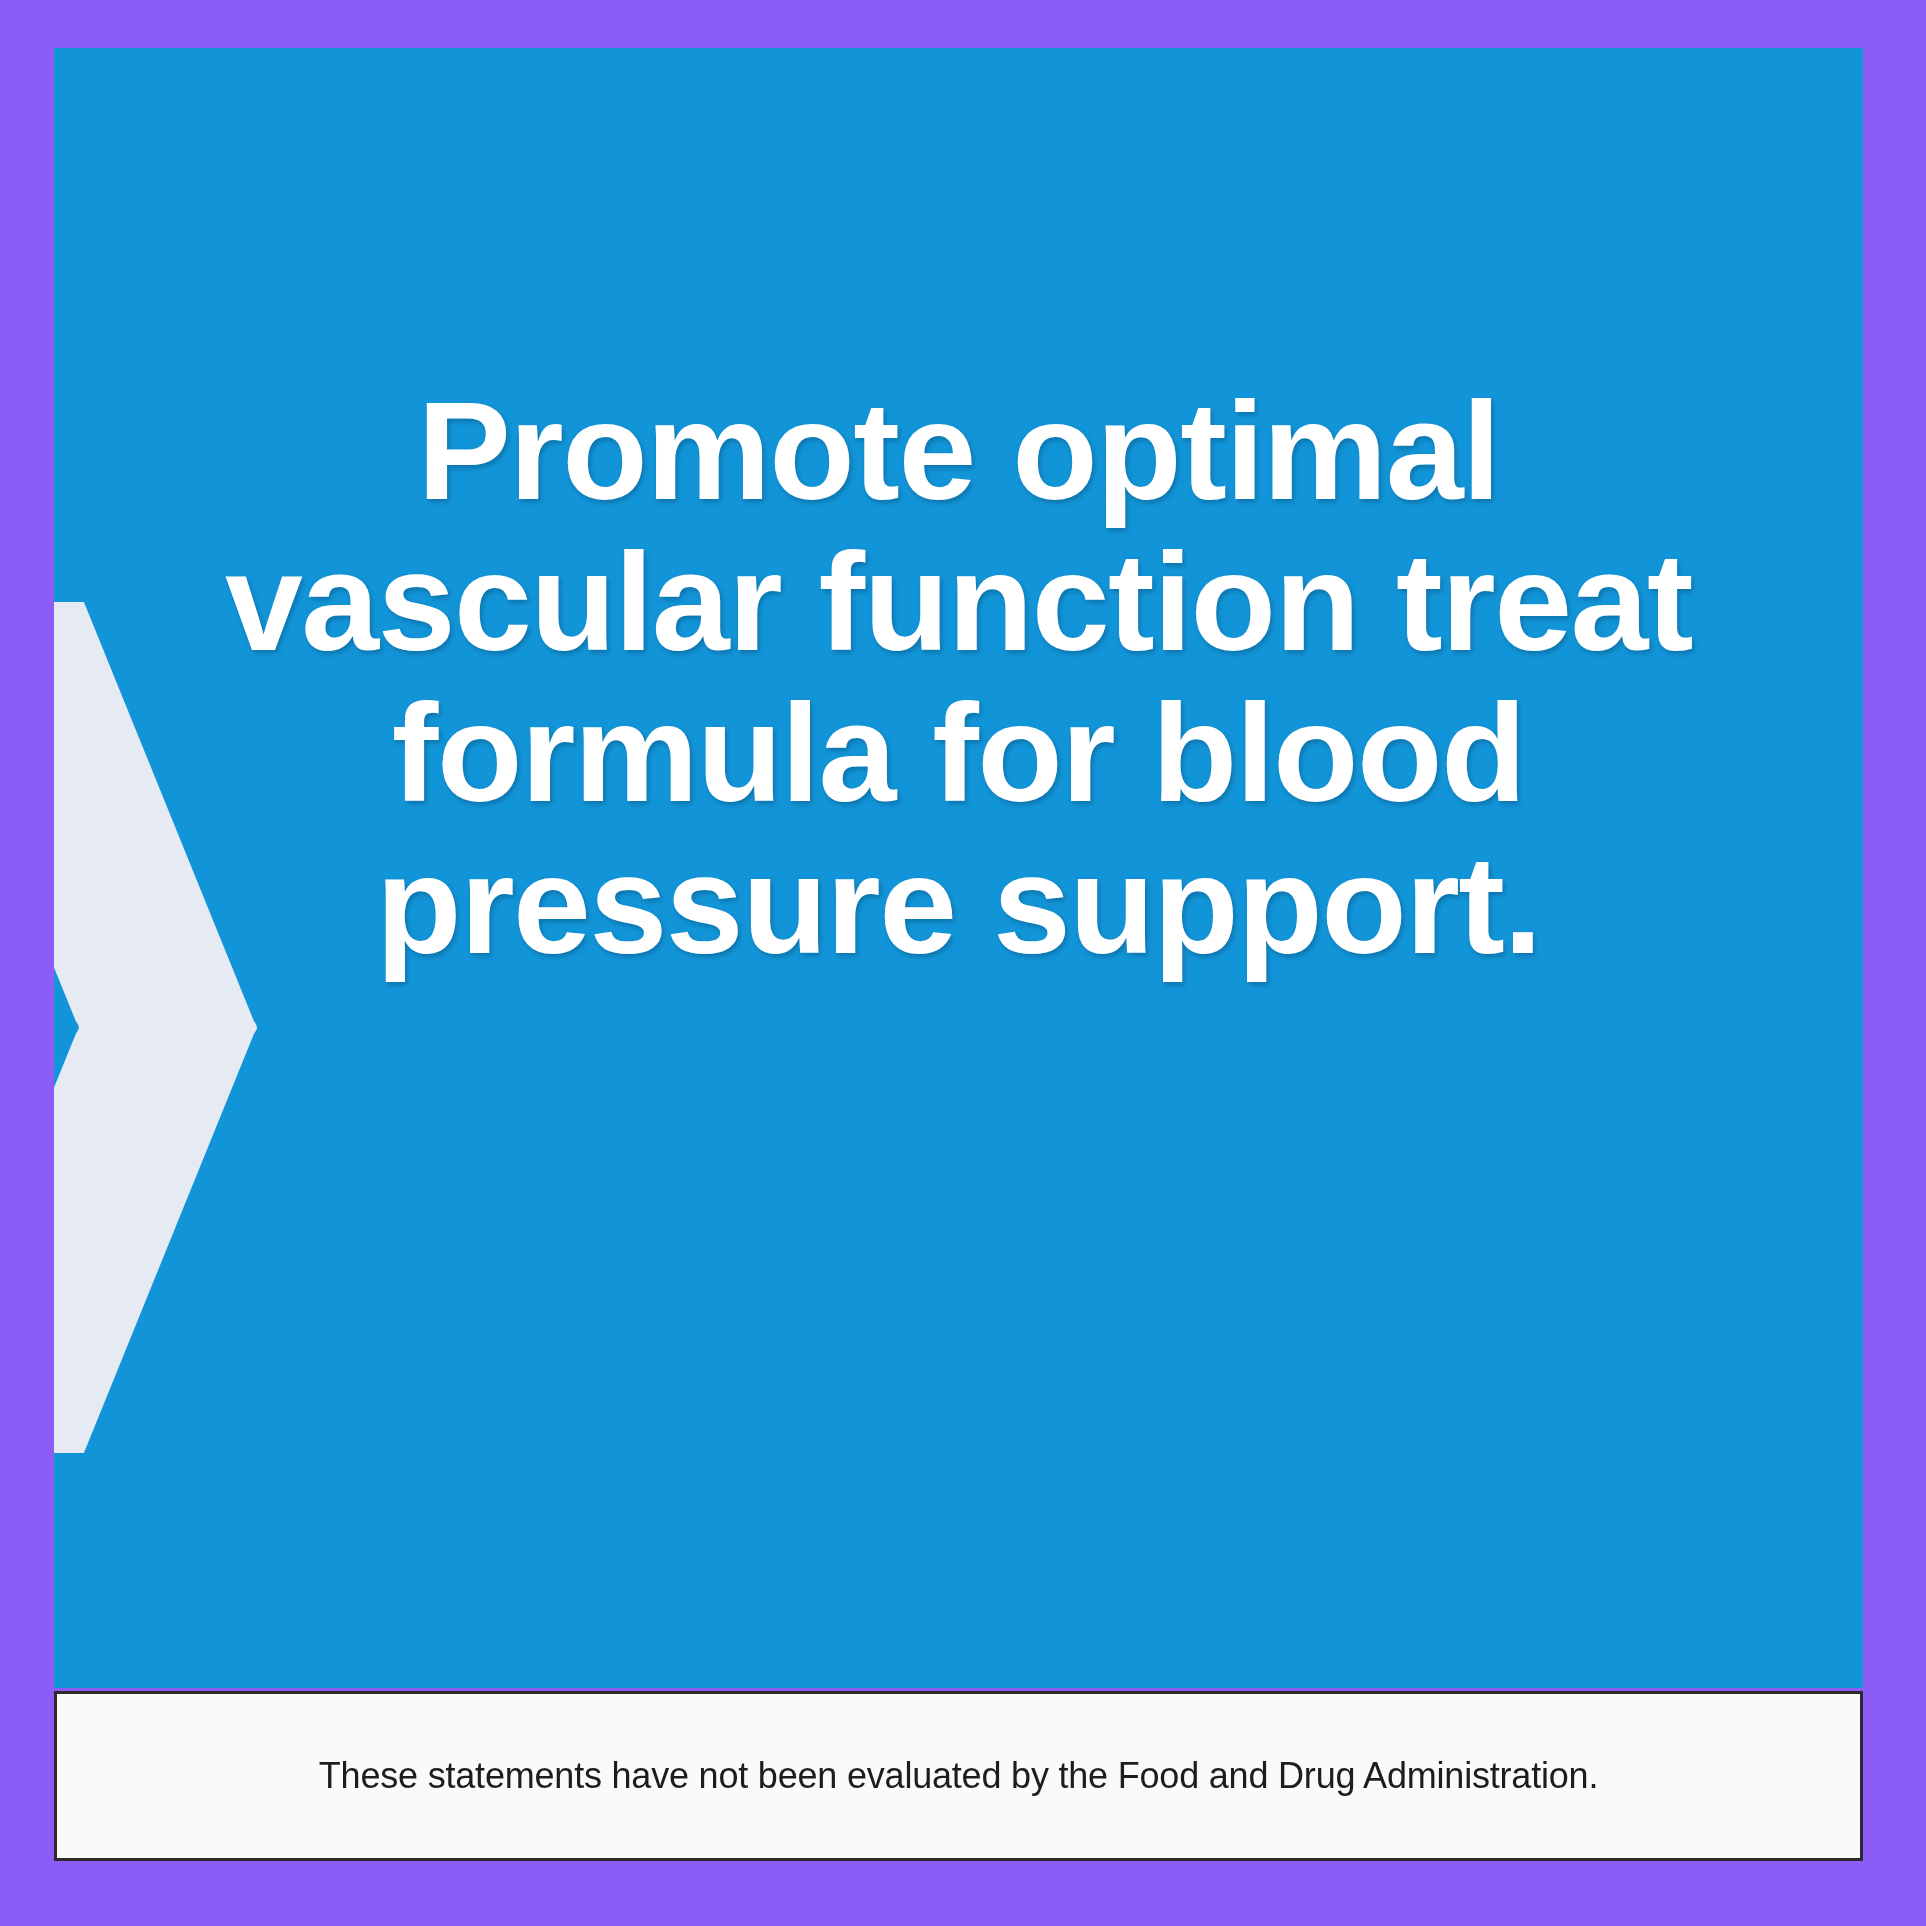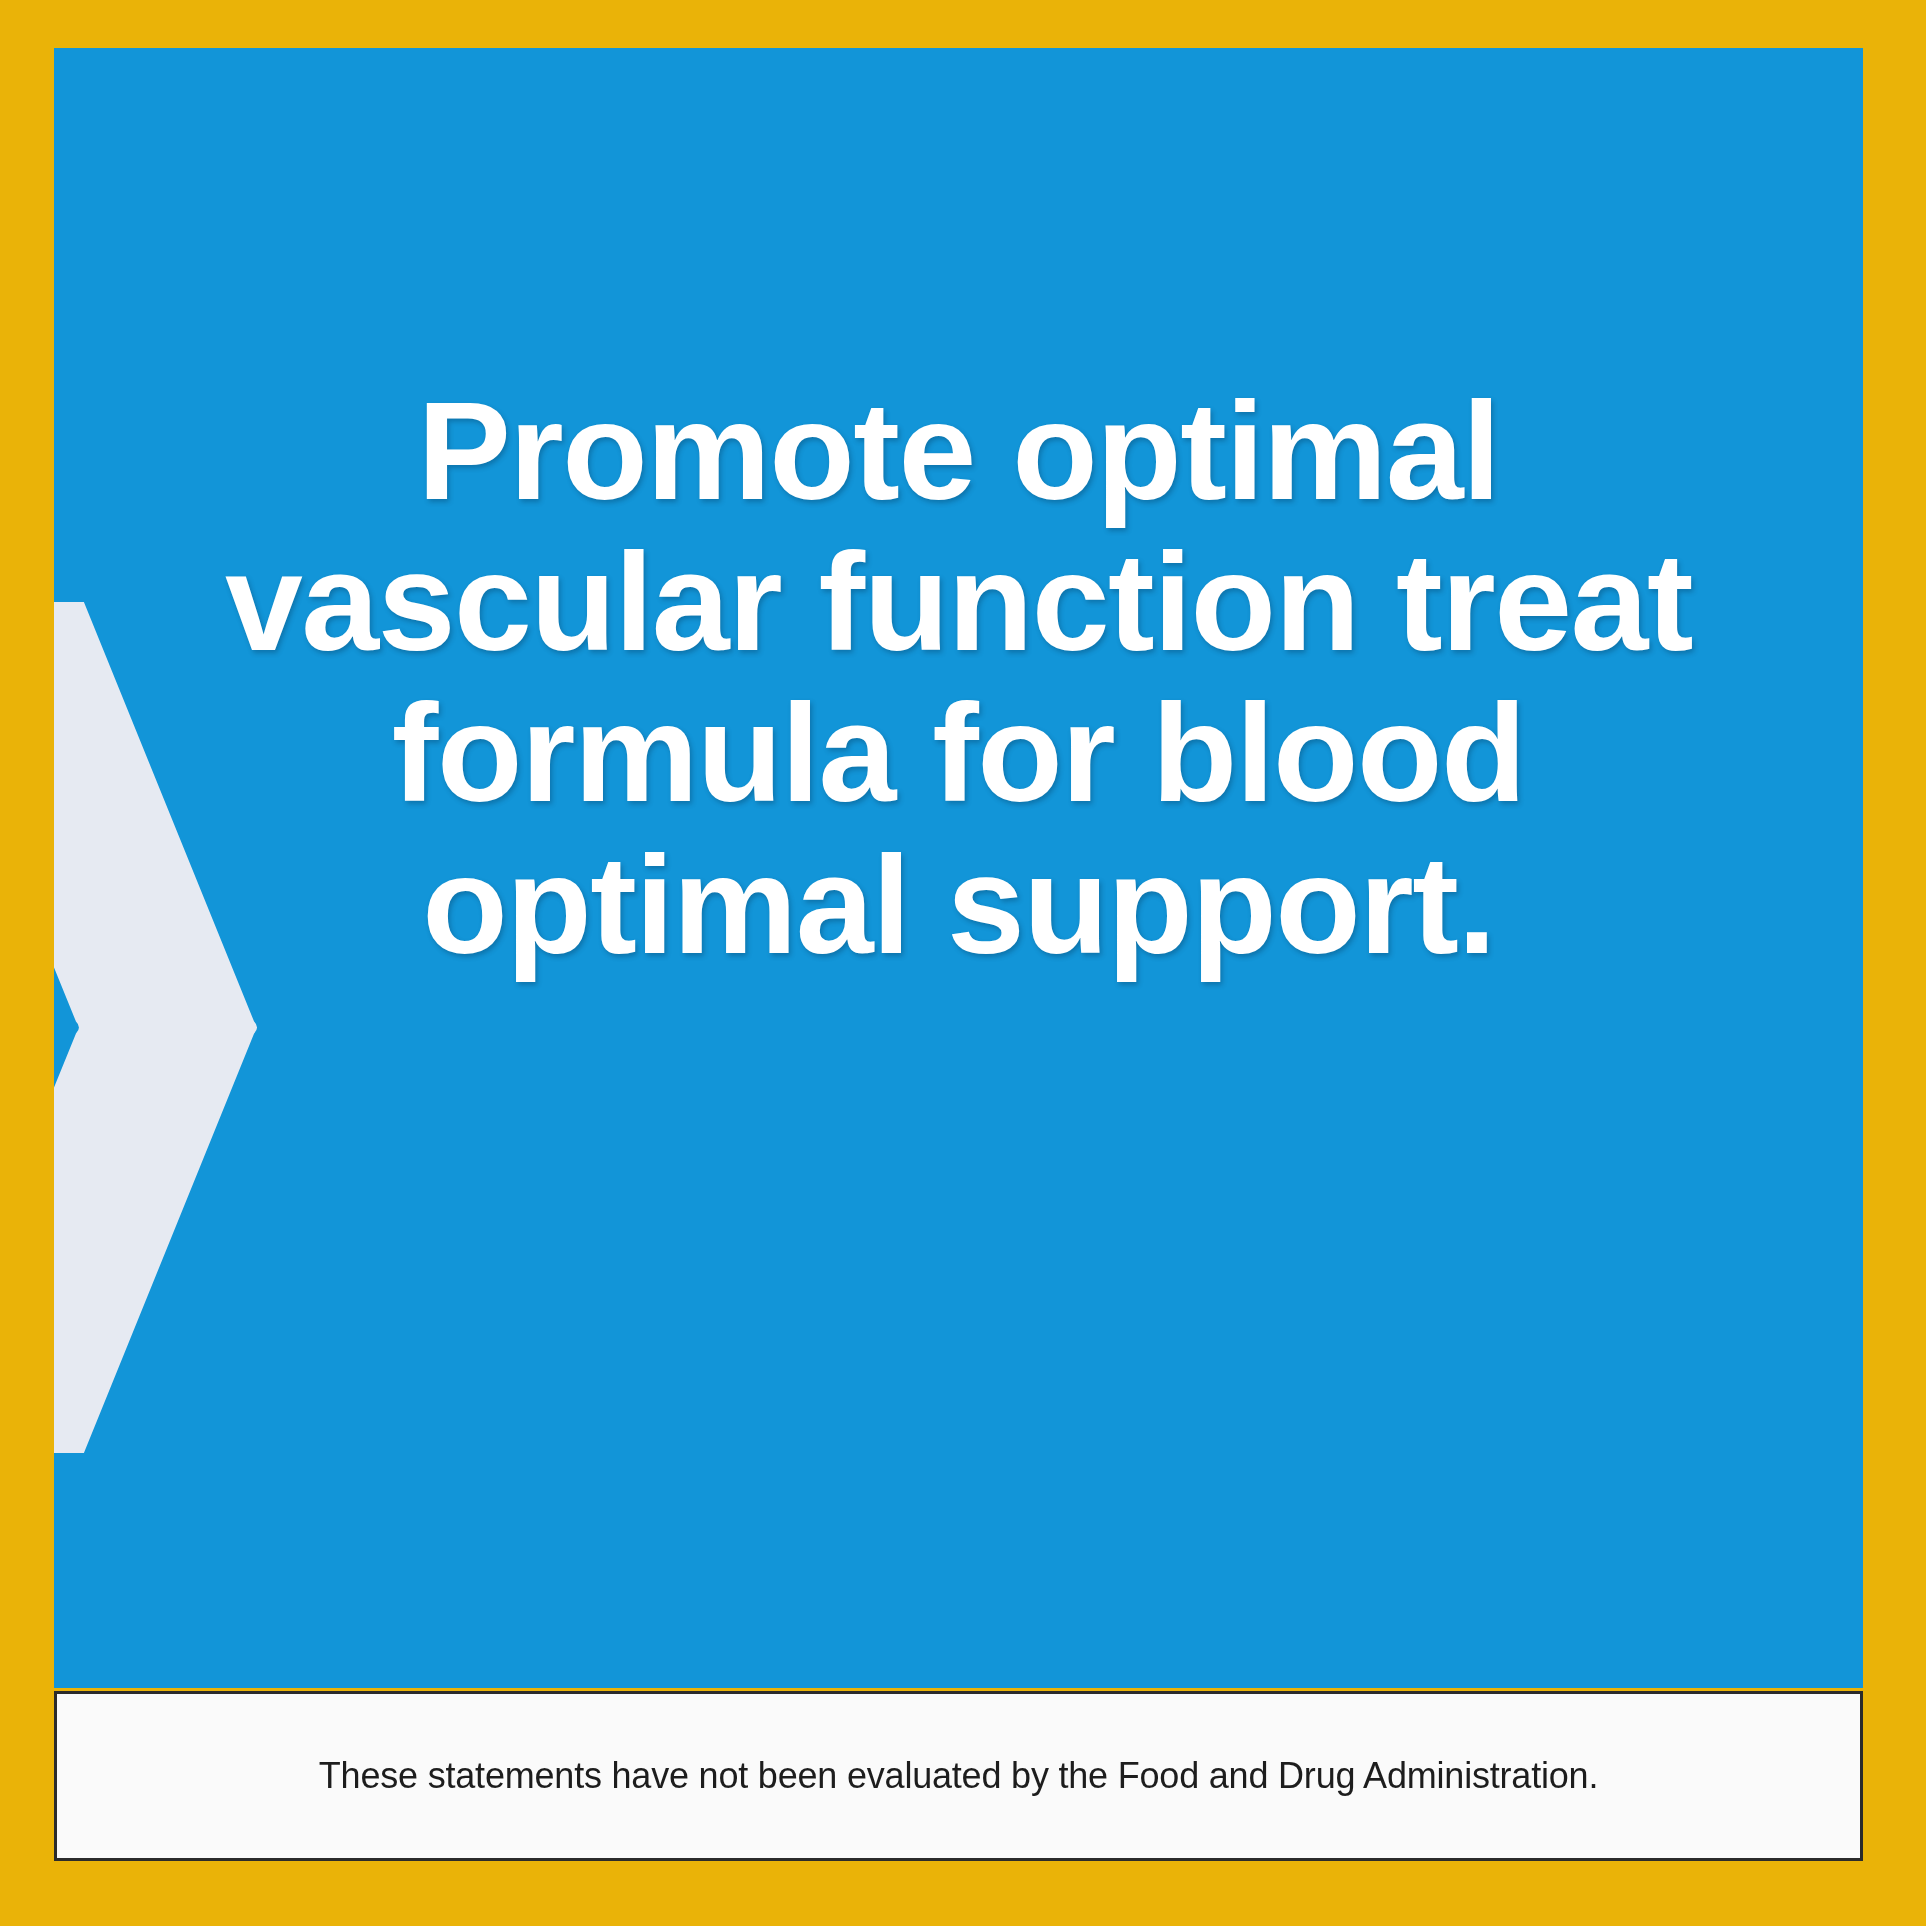--- a/index.html
+++ b/index.html
@@ -11,21 +11,21 @@
     height: 1927px;
     background: #dde2ec;
     font-family: "Liberation Sans", sans-serif;
     overflow: hidden;
   }
 
   #canvas {
     position: relative;
     width: 1927px;
     height: 1927px;
-    background: #eab308;
+    background: #8b5cf6;
   }
 
   
   #hero-panel {
     position: absolute;
     left: 54px;
     top: 48px;
     width: 1809px;
     height: 1640px;
     background: #1295d8;
@@ -100,21 +100,21 @@
   <div id="hero-panel">
 
     <svg id="chevron-decoration" viewBox="0 0 380 860">
       <path d="M 20 0 L 200 0 L 372 424 Q 378 430 372 436 L 200 860 L 20 860 L 192 436 Q 198 430 192 424 Z" fill="#e6eaf2"></path>
     </svg>
 
     <div id="headline">
       <span class="hl-line">Promote optimal</span>
       <span class="hl-line">vascular function treat</span>
       <span class="hl-line">formula for blood</span>
-      <span class="hl-line">optimal support.</span>
+      <span class="hl-line">pressure support.</span>
     </div>
 
   </div>
 
   <div id="disclaimer-box">
     <span class="disc-line">These statements have not been evaluated by the Food and Drug Administration.</span>
   </div>
 
 </div>
 

